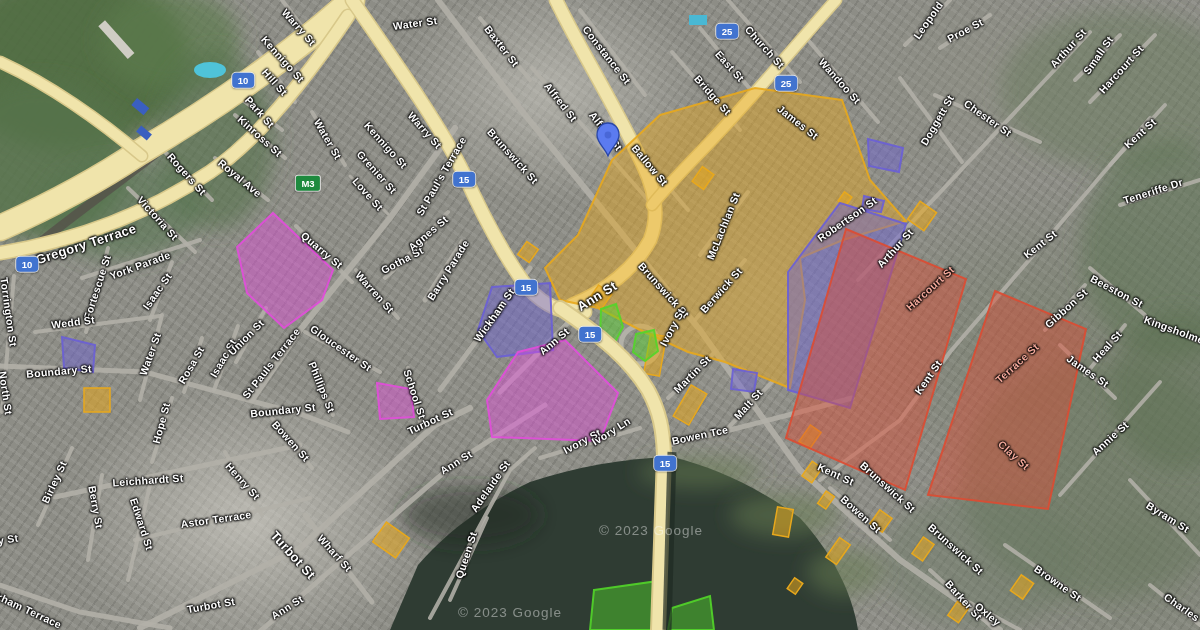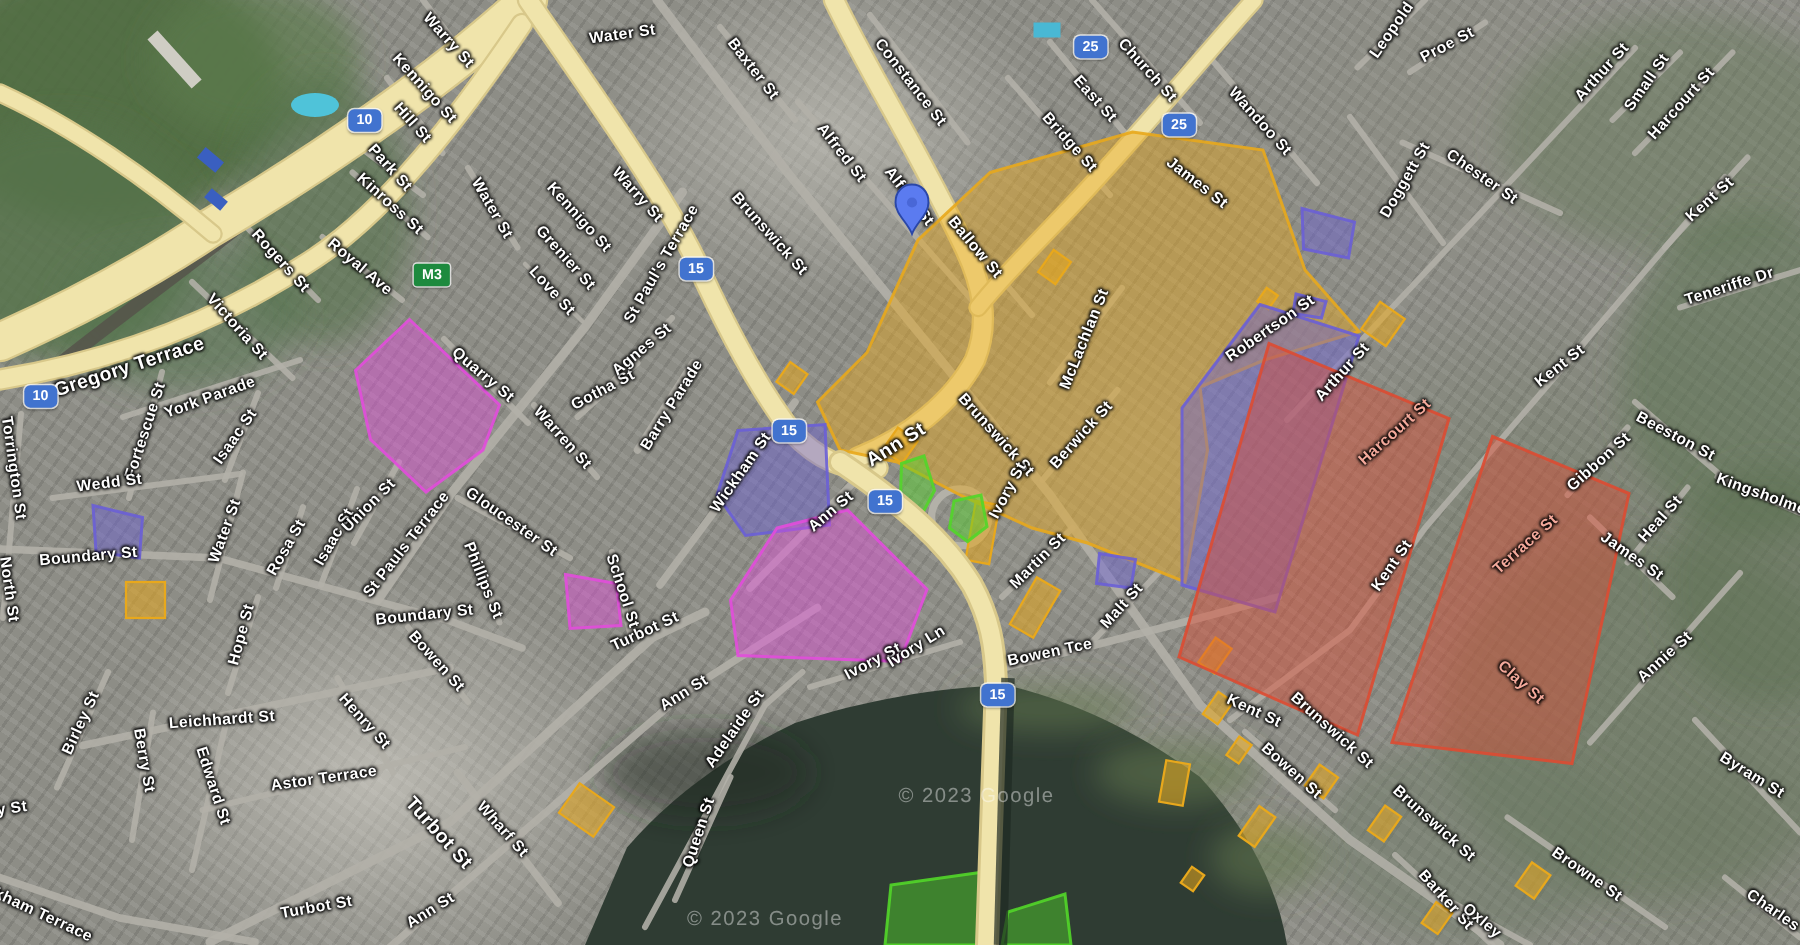--- a/index.html
+++ b/index.html
@@ -326,21 +326,21 @@
       <div class="lbl" style="left: 456px; top: 462px; transform: translate(-50%, -50%) rotate(-32deg);">Ann St</div>
       <div class="lbl" style="left: 490px; top: 486px; transform: translate(-50%, -50%) rotate(-55deg);">Adelaide St</div>
       <div class="lbl" style="left: 466px; top: 555px; transform: translate(-50%, -50%) rotate(-72deg);">Queen St</div>
       <div class="lbl" style="left: 287px; top: 607px; transform: translate(-50%, -50%) rotate(-32deg);">Ann St</div>
       <div class="lbl" style="left: 20px; top: 606px; transform: translate(-50%, -50%) rotate(25deg);">Wickham Terrace</div>
       <div class="lbl" style="left: 8px; top: 539px; transform: translate(-50%, -50%) rotate(-8deg);">y St</div>
       <div class="lbl wm" style="left: 651px; top: 530px; transform: translate(-50%, -50%) rotate(0deg);">© 2023 Google</div>
       <div class="lbl wm" style="left: 510px; top: 612px; transform: translate(-50%, -50%) rotate(0deg);">© 2023 Google</div>
     </div>
   <div id="layer-shields">
-      <div class="shield green" style="left: 288px; top: 183px;">M3</div>
+      <div class="shield green" style="left: 308px; top: 183px;">M3</div>
       <div class="shield blue" style="left: 243px; top: 80px;">10</div>
       <div class="shield blue" style="left: 27px; top: 264px;">10</div>
       <div class="shield blue" style="left: 464px; top: 179px;">15</div>
       <div class="shield blue" style="left: 526px; top: 287px;">15</div>
       <div class="shield blue" style="left: 590px; top: 334px;">15</div>
       <div class="shield blue" style="left: 665px; top: 463px;">15</div>
       <div class="shield blue" style="left: 727px; top: 31px;">25</div>
       <div class="shield blue" style="left: 786px; top: 83px;">25</div>
     </div>
   <svg id="pin" width="26" height="36" viewBox="-13 -36 26 36" style="left: 608px; top: 158px;">

